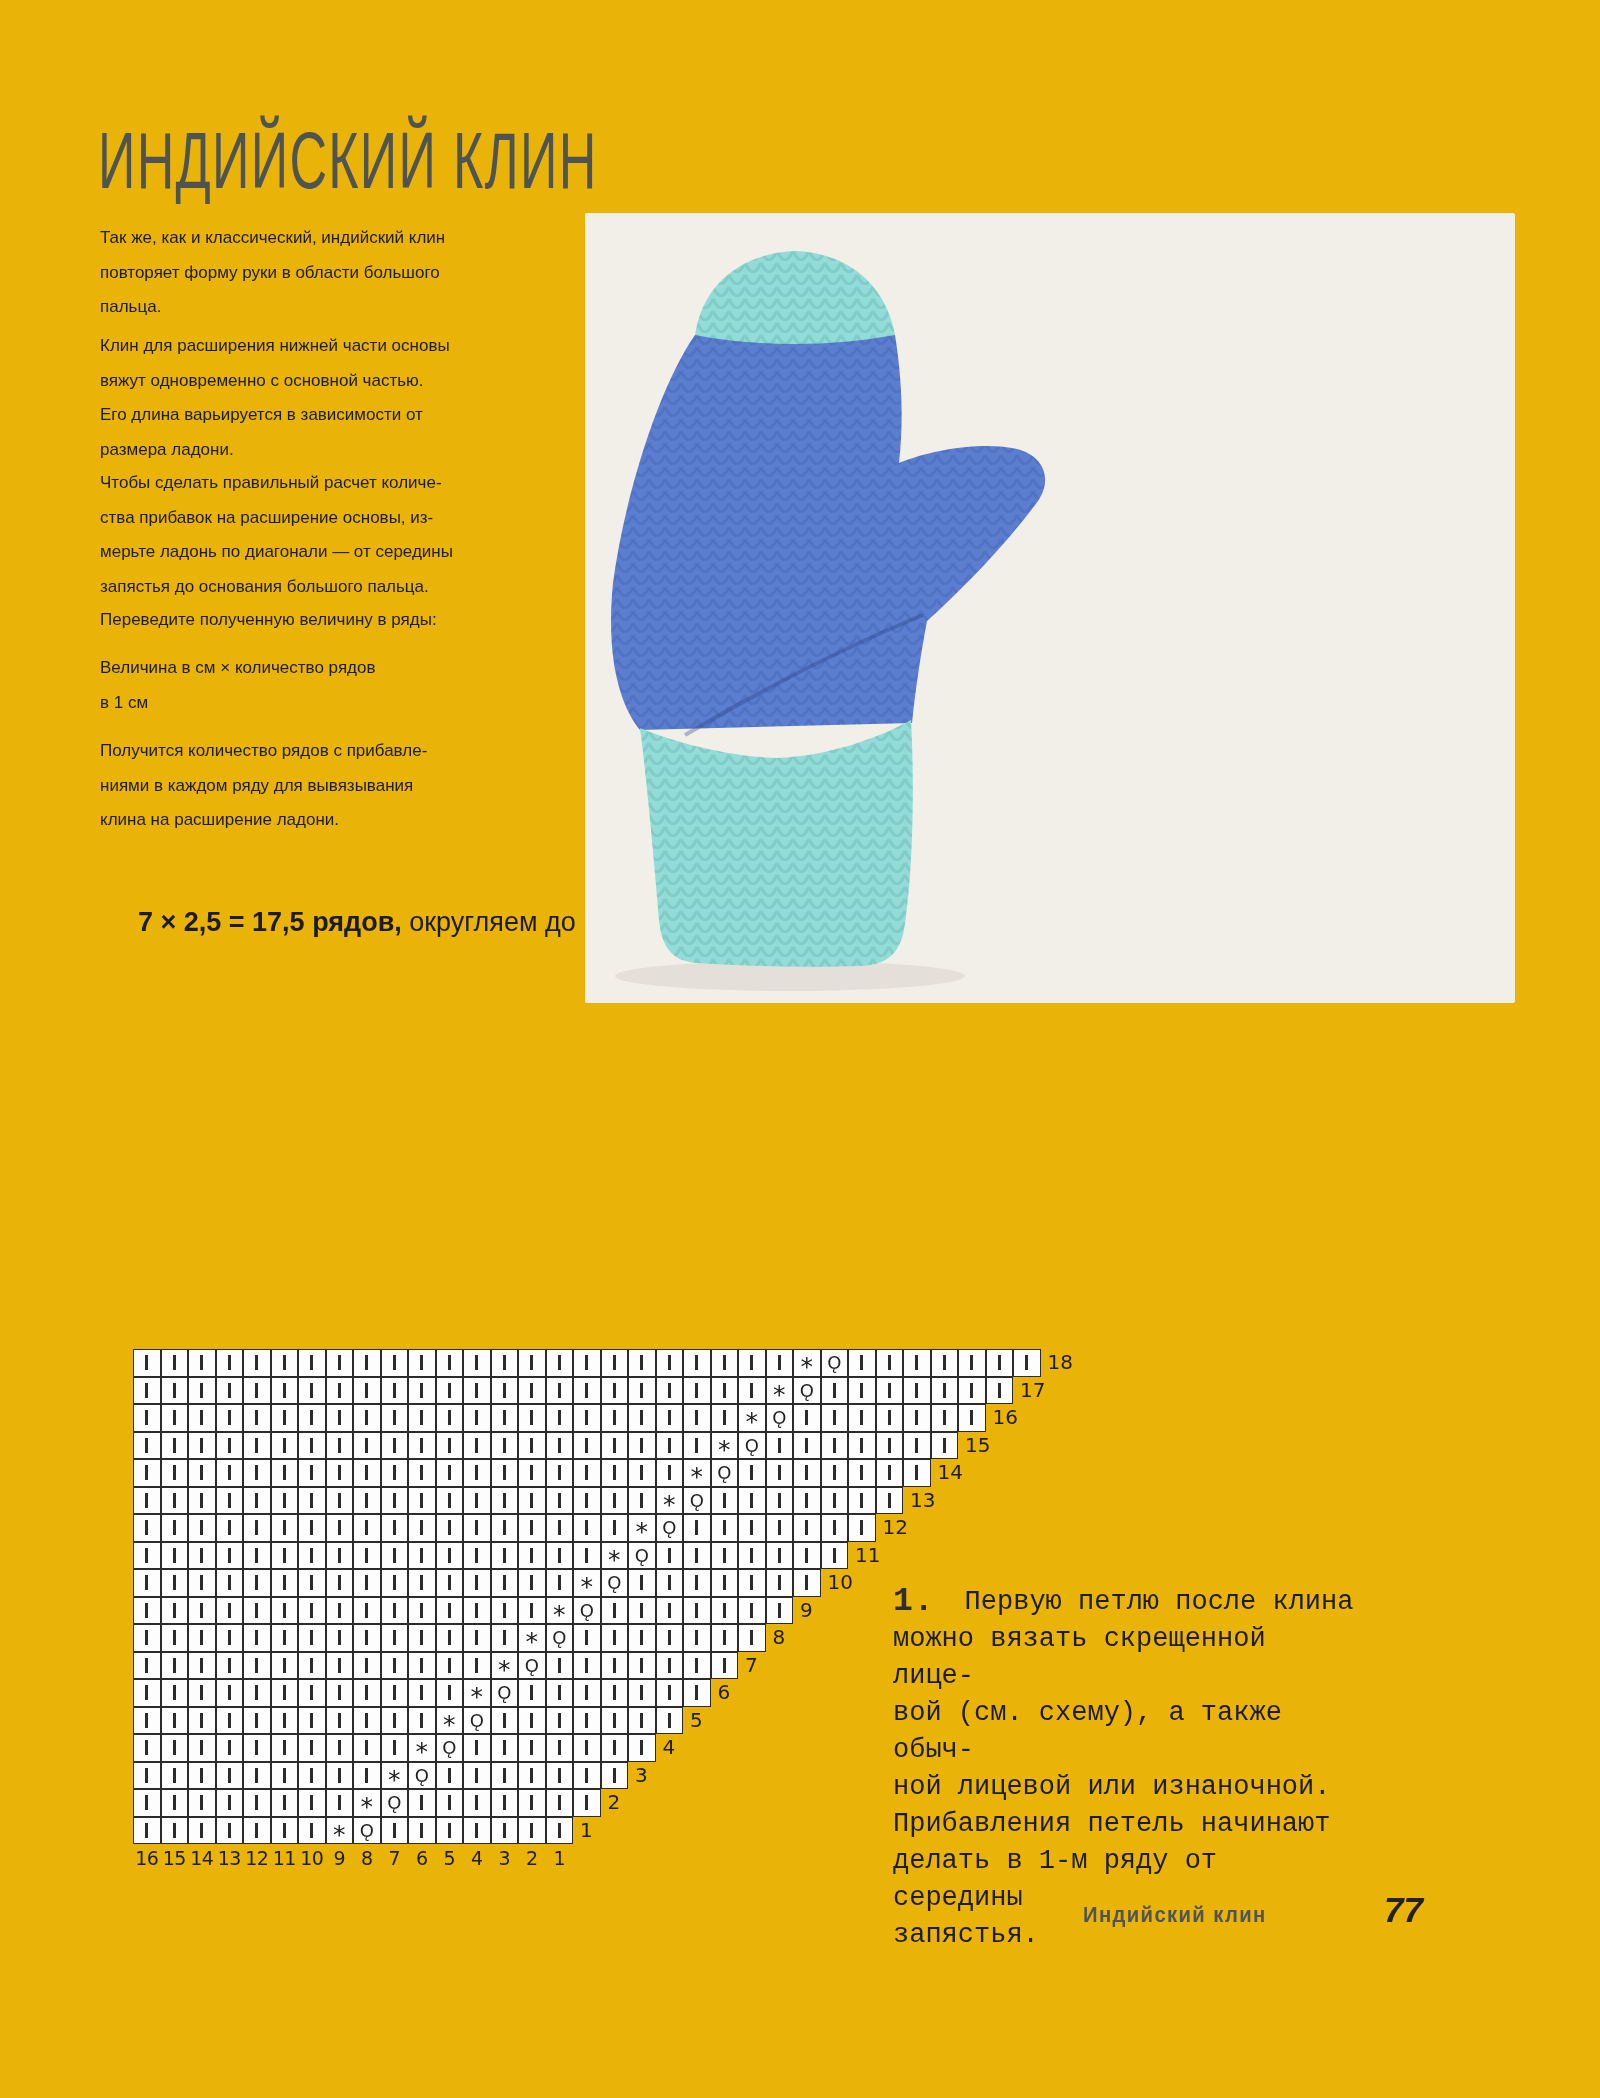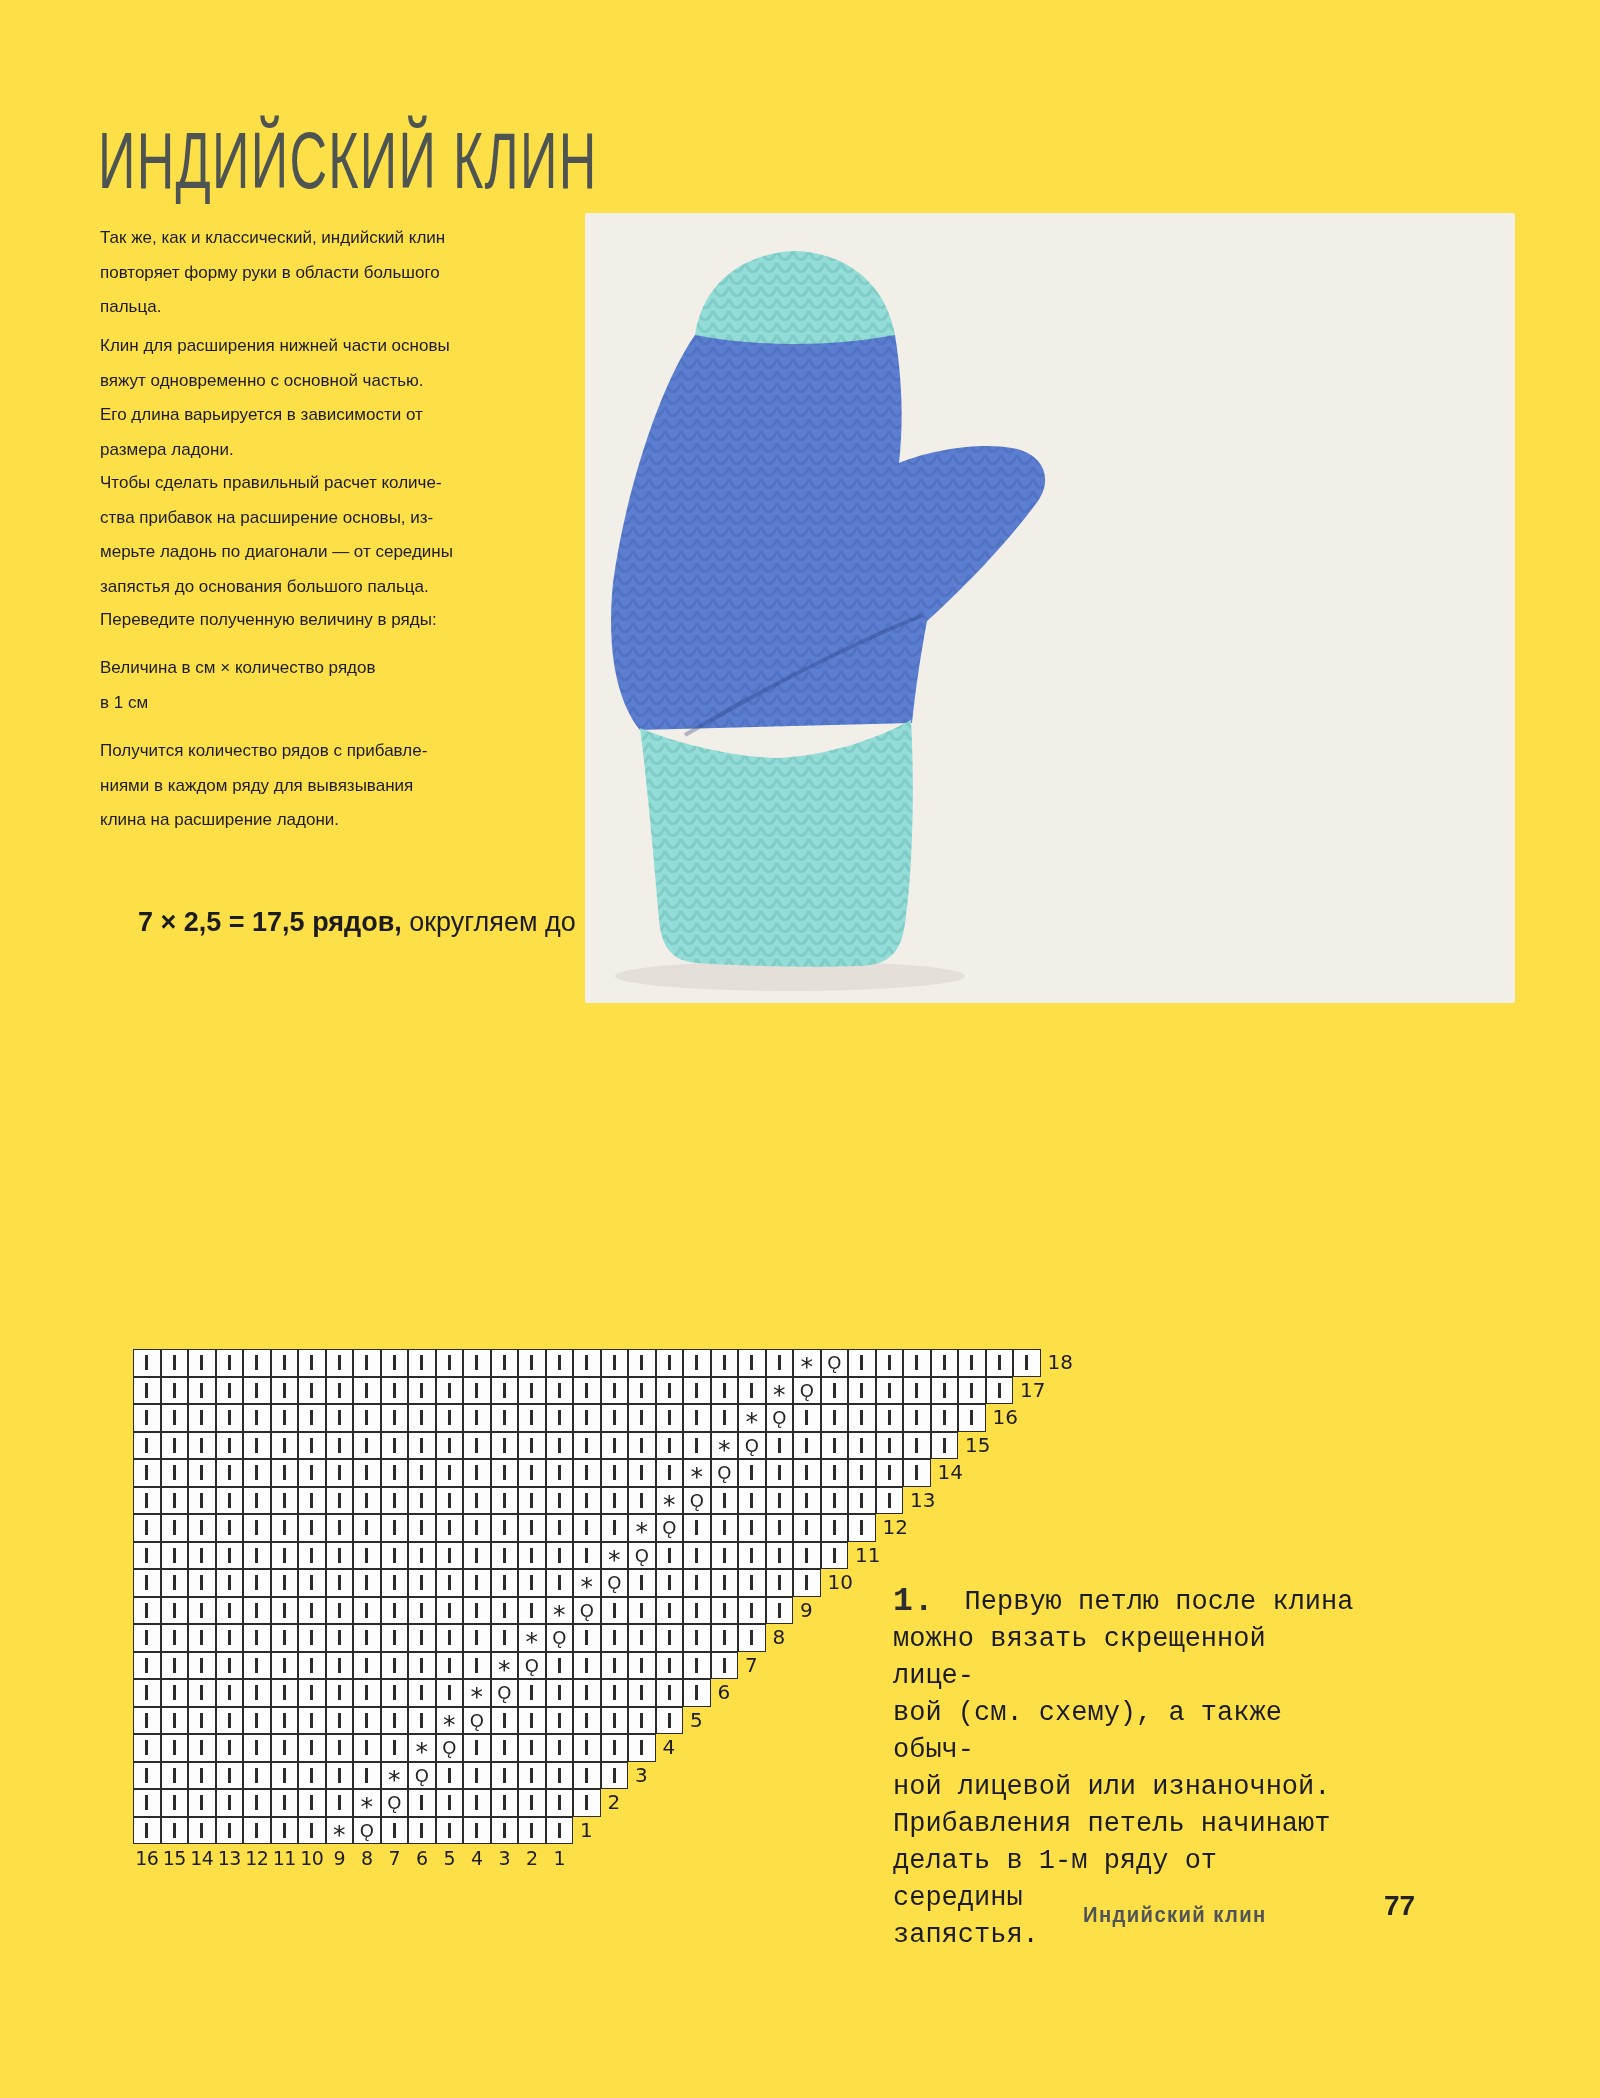--- a/index.html
+++ b/index.html
@@ -1,16 +1,16 @@
 <!DOCTYPE html>
 <html><head>
 <meta charset="utf-8">
 <style>
   html,body{margin:0;padding:0;background:#e8e8e8;}
-  #page{position:relative;width:1600px;height:2098px;background:#fde047;overflow:hidden;
+  #page{position:relative;width:1600px;height:2098px;background:#eab308;overflow:hidden;
         font-family:"Liberation Sans",sans-serif;color:#1c1c1e;}
 
   
   .page-title{position:absolute;left:98px;top:118px;font-size:80px;line-height:86px;
               color:#4d5451;white-space:nowrap;}
   .page-title .squeeze{display:inline-block;transform:scaleX(0.65);transform-origin:left center;
               letter-spacing:2px;font-weight:500;}
 
   
   .para{position:absolute;left:100px;width:480px;font-size:17px;line-height:34.5px;
@@ -37,21 +37,21 @@
 
   
   .note{position:absolute;left:893px;top:1583px;width:465px;font-size:27px;line-height:37px;
         white-space:pre-line;color:#1c1c1e;font-family:Liberation Mono, monospace;}
   .note-num{font-size:33px;font-weight:bold;color:#2e2e30;margin-right:30px;line-height:37px;
             vertical-align:-1px;letter-spacing:1px;}
 
   
   .footer-chapter{position:absolute;left:1083px;top:1902px;font-size:22px;font-weight:bold;
                   color:#515456;letter-spacing:1.5px;transform:scaleX(0.92);transform-origin:left;}
-  .footer-page{position:absolute;left:1384px;top:1890px;font-size:28px;font-weight:bold;color:#232323;}
+  .footer-page{position:absolute;left:1384px;top:1890px;font-size:35px;font-weight:bold;color:#232323;font-style:italic;}
 </style>
 </head>
 <body>
 
 <div id="page">
 
   <div class="page-title">
     <span class="squeeze">ИНДИЙСКИЙ КЛИН</span>
   </div>
 

